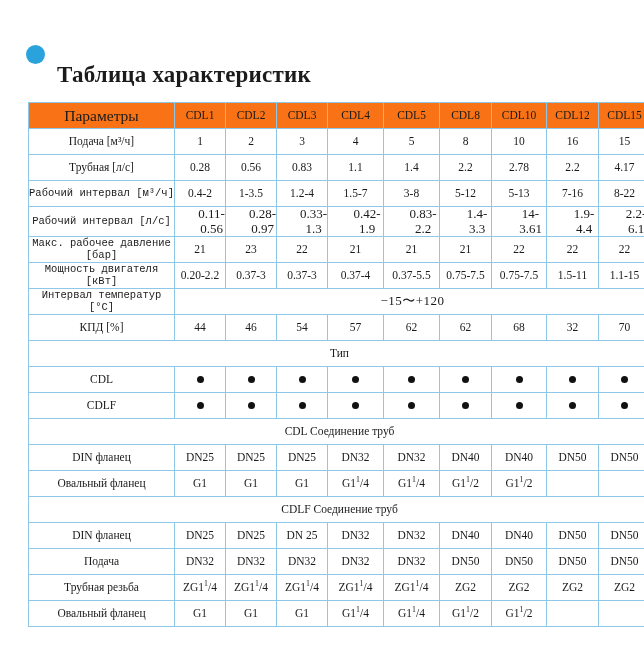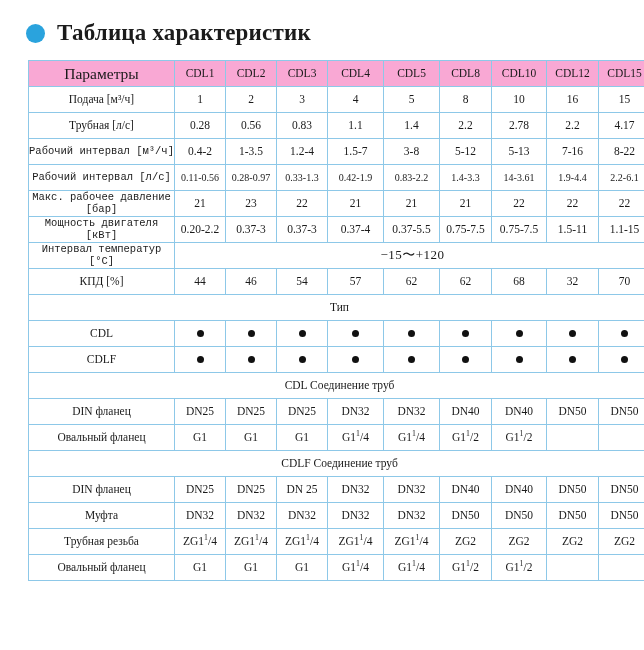--- a/index.html
+++ b/index.html
@@ -33,41 +33,42 @@
     border-radius: 50%;
     background: #2aa3dd;
     flex: 0 0 auto;
   }
   .title-text {
     font-family: "Liberation Serif", serif;
     font-size: 23px;
     font-weight: bold;
     color: #1b1b1b;
     letter-spacing: 0.2px;
+    margin-top: 42px;
   }
   table.spec {
     border-collapse: collapse;
     table-layout: fixed;
     width: 604px;
     margin-left: 10px;
     background: #fff;
   }
   table.spec td, table.spec th {
     border: 1px solid #8dc8e8;
     text-align: center;
     vertical-align: middle;
     font-family: "Liberation Serif", serif;
     font-size: 11.5px;
     color: #1a1a1a;
     padding: 0;
     height: 25px;
     line-height: 1.12;
   }
   thead th {
-    background: #f9a8d4;
+    background: #f97316;
     font-size: 15px;
     height: 32px;
     font-weight: normal;
   }
   thead th.head-param {
     font-size: 15.5px;
   }
   td.rowlabel {
     text-align: left;
     padding-left: 7px;
@@ -80,21 +81,22 @@
   }
   td.section {
     text-align: left;
     padding-left: 7px;
     font-size: 11.5px;
   }
   td.val {
     font-size: 11px;
   }
   td.val.small {
-    font-size: 10px;
+    font-size: 13px;
+    padding-left: 23px;
   }
   .dot {
     display: inline-block;
     width: 7px;
     height: 7px;
     border-radius: 50%;
     background: #111;
   }
   sup {
     font-size: 0.68em;
@@ -296,21 +298,21 @@
           <td class="val">DN25</td>
           <td class="val">DN 25</td>
           <td class="val">DN32</td>
           <td class="val">DN32</td>
           <td class="val">DN40</td>
           <td class="val">DN40</td>
           <td class="val">DN50</td>
           <td class="val">DN50</td>
         </tr>
         <tr>
-          <td class="rowlabel">Муфта</td>
+          <td class="rowlabel">Подача</td>
           <td class="val">DN32</td>
           <td class="val">DN32</td>
           <td class="val">DN32</td>
           <td class="val">DN32</td>
           <td class="val">DN32</td>
           <td class="val">DN50</td>
           <td class="val">DN50</td>
           <td class="val">DN50</td>
           <td class="val">DN50</td>
         </tr>

